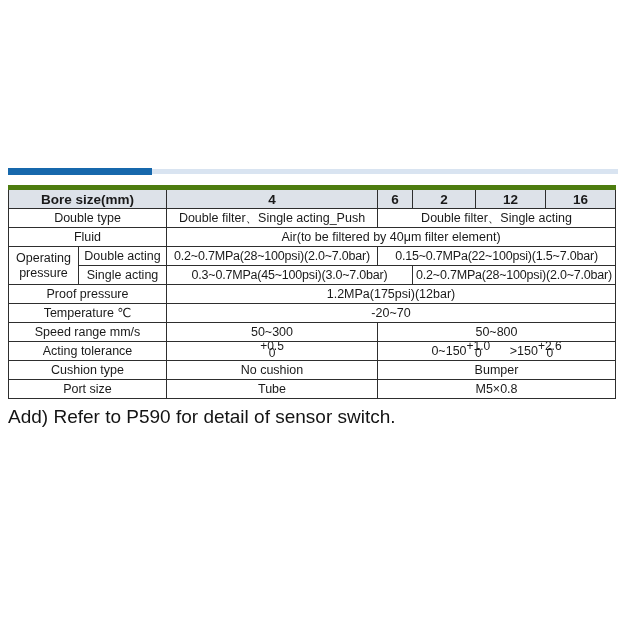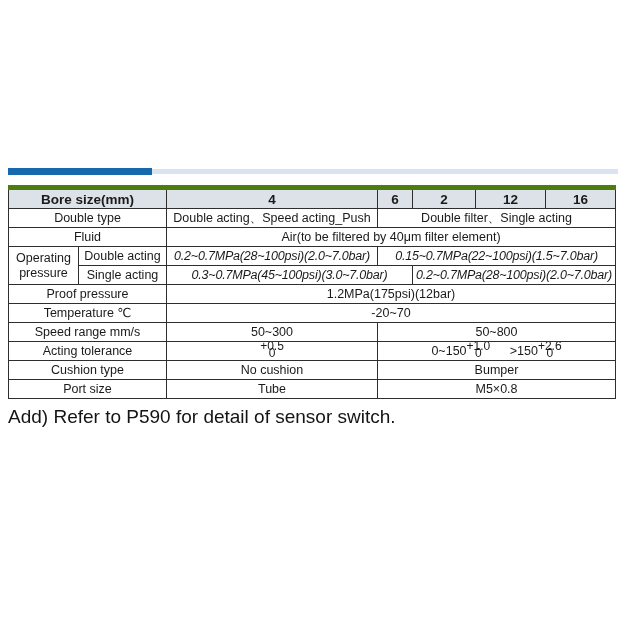--- a/index.html
+++ b/index.html
@@ -41,21 +41,21 @@
     line-height: 15px;
     text-align: center;
     vertical-align: middle;
     overflow: hidden;
     white-space: nowrap;
   }
   td.lbl { text-align: left; padding-left: 5px; font-size: 13px; background: #ffffff; }
   tr.hdr td { background: #dde2e9; font-weight: bold; font-size: 13.5px; height: 21px; }
   tr.hdr td.lbl { font-size: 13.5px; }
   td.sublbl { font-size: 11.5px; }
-  td.small { font-size: 11px; letter-spacing: -0.2px; font-style: italic; }
+  td.small { font-size: 11px; letter-spacing: -0.2px; }
   td.acting { font-size: 11.5px; }
 
   .tol {
     display: inline-flex;
     flex-direction: column;
     align-items: center;
     font-size: 12px;
     line-height: 7px;
     vertical-align: middle;
     transform: translateY(-1px);
@@ -97,21 +97,21 @@
       <td class="lbl" colspan="2">Bore size(mm)</td>
       <td>4</td>
       <td>6</td>
       <td>2</td>
       <td>12</td>
       <td>16</td>
     </tr>
 
     <tr>
       <td class="lbl" colspan="2">Double type</td>
-      <td class="acting">Double acting、Speed acting_Push</td>
+      <td class="acting">Double filter、Single acting_Push</td>
       <td colspan="4">Double filter、Single acting</td>
     </tr>
 
     <tr>
       <td class="lbl" colspan="2">Fluid</td>
       <td colspan="5">Air(to be filtered by 40μm filter element)</td>
     </tr>
 
     <tr>
       <td class="lbl" rowspan="2">

